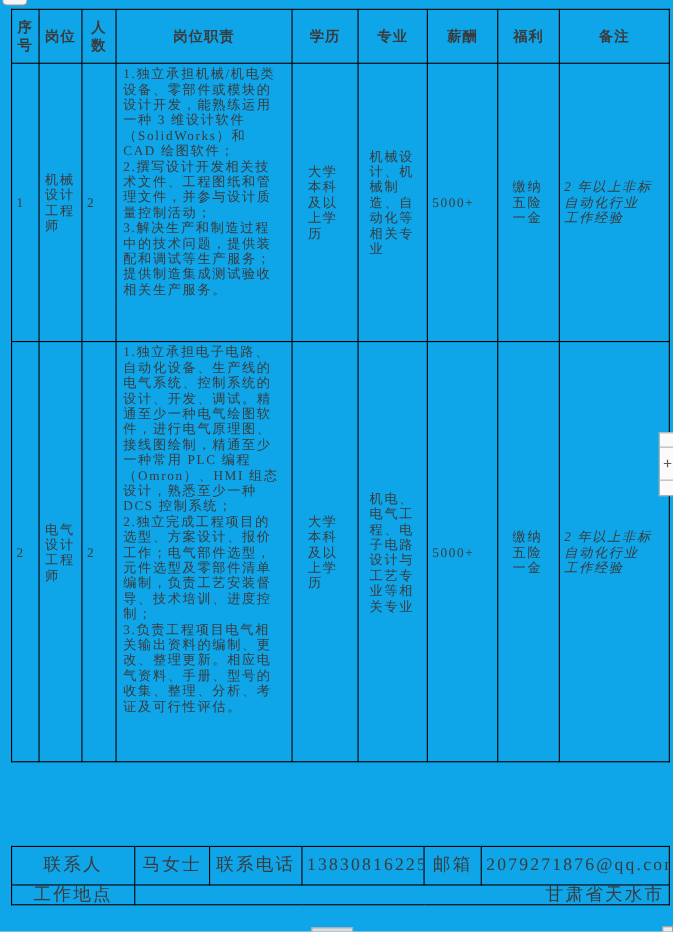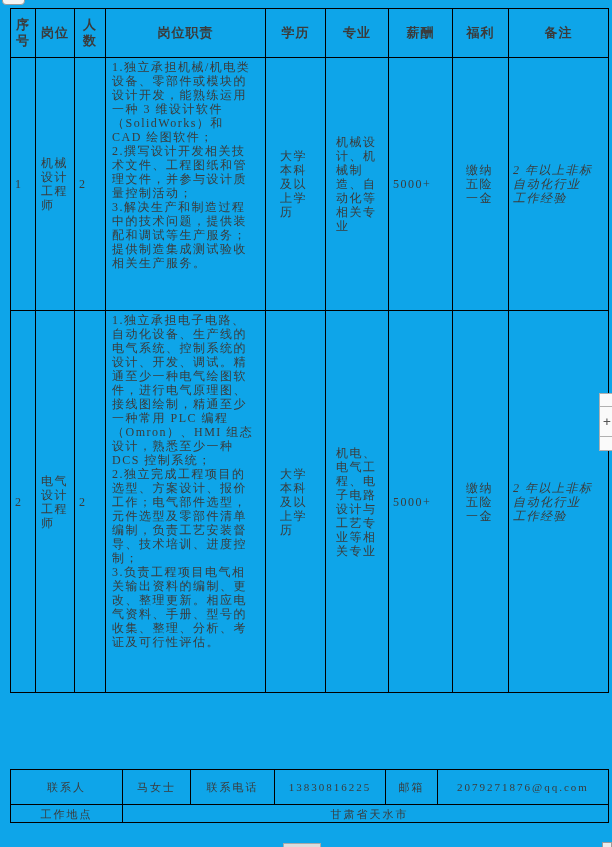--- a/index.html
+++ b/index.html
@@ -30,24 +30,24 @@
   td.cell-welfare{ padding:0 13px; white-space:pre-wrap; }
   td.cell-remark { text-align:left; padding:0 4px; white-space:pre-wrap;font-style:italic; }
   td.cell-pos    { padding:0 5px; }
   td.req-cell {
     text-align:left; vertical-align:top; white-space:pre-wrap;
     font-size:12.5px; letter-spacing:1.5px; line-height:27px;
     padding:8px 14px 0 10px;
   }
   .contact-table { position:absolute; left:10px; top:769px; width:598px; }
   .contact-table td {
-    font-size:11px; letter-spacing:2px; line-height:16px;
+    font-size:16px; letter-spacing:2px; line-height:16px;
     text-align:center; vertical-align:middle; padding:0 4px;
   }
-  td.loc-value { text-align:center; padding-left:12px; }
+  td.loc-value { text-align:right; padding-left:12px; }
 
   
   .corner-widget {
     position:absolute; left:2px; top:-5px; width:23px; height:10px;
     border:1px solid #9a9a9a; border-radius:4px; background:#f4f4f4;
   }
   .float-panel {
     position:absolute; left:599px; top:393px; width:14px; height:58px;
     background:#fafafa; border:1px solid #b0b0b0; border-right:none;
   }

